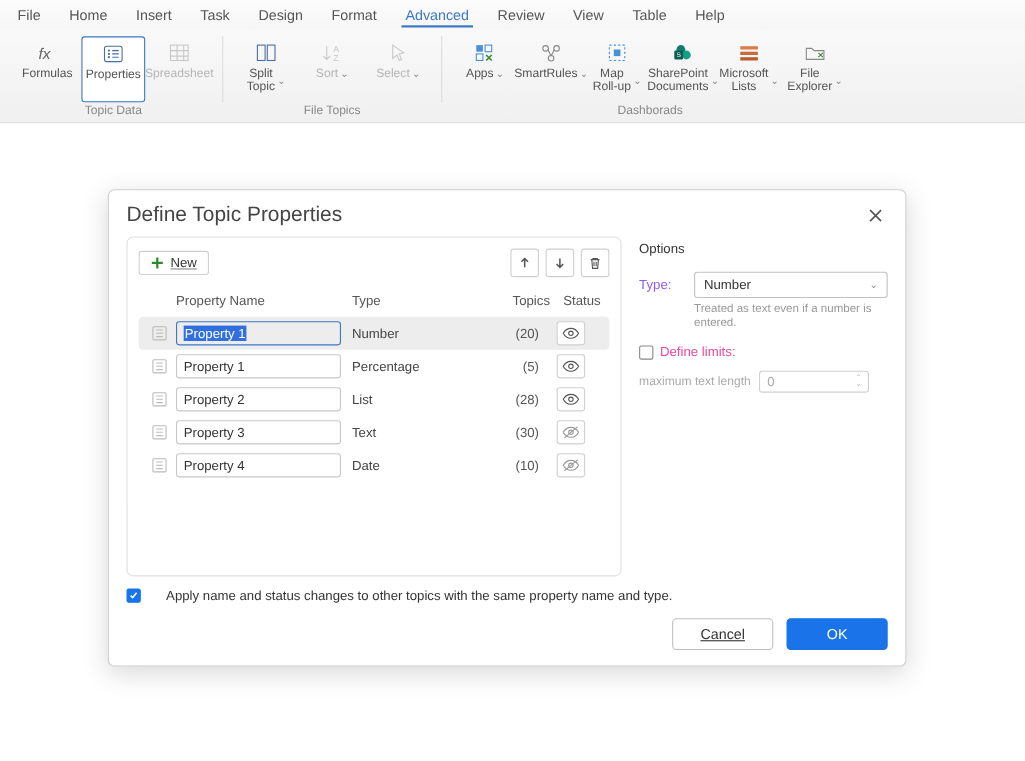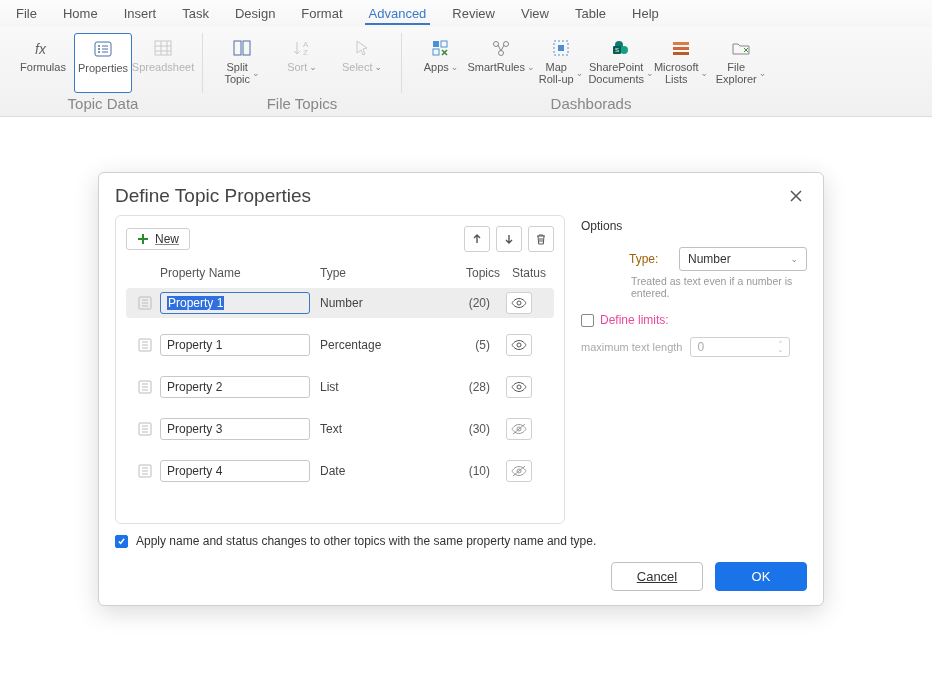--- a/index.html
+++ b/index.html
@@ -14,21 +14,21 @@
   .ribbon { background: linear-gradient(#f9f9f9,#f0f0f0); border-bottom: 1px solid #dcdcdc; padding: 6px 8px 4px 8px; }
   .ribbon-groups { display: flex; align-items: flex-start; }
   .rb-group { display: flex; flex-direction: column; align-items: center; padding: 0 6px; }
   .rb-items { display: flex; gap: 2px; }
   .rb-item { display: flex; flex-direction: column; align-items: center; justify-content: flex-start; width: 58px; height: 60px; padding: 4px 2px; border-radius: 3px; font-size: 11px; color: #555; cursor: pointer; text-align:center; }
   .rb-item.selected { border: 1px solid #3a78c8; background: #fff; }
   .rb-item.disabled { color: #b5b5b5; }
   .rb-icon { width: 24px; height: 22px; display:flex; align-items:center; justify-content:center; margin-bottom: 2px; }
   .rb-label { line-height: 12px; display:flex; align-items:center; gap:2px; }
   .chev { font-size: 9px; color:#888; }
-  .rb-group-label { font-size: 15px; color: #888; margin-top: 2px; }
+  .rb-group-label { font-size: 11px; color: #888; margin-top: 2px; }
   .sep { width:1px; background:#ddd; height:60px; margin:0 4px; align-self:flex-start; }
 
   
   .dialog { position: absolute; left: 98px; top: 172px; width: 726px; height: 434px; background: #fff; border: 1px solid #d0d0d0; border-radius: 6px; box-shadow: 0 6px 24px rgba(0,0,0,0.15); display:flex; flex-direction:column; }
   .dialog-head { display:flex; justify-content:space-between; align-items:center; padding: 12px 16px 8px 16px; }
   .dialog-title { font-size: 19px; color:#444; }
   .close-btn { font-size:18px; color:#555; cursor:pointer; width:22px; height:22px; display:flex; align-items:center; justify-content:center; }
   .dialog-body { display:flex; gap:16px; padding: 0 16px; flex:1; }
 
   .left-panel { flex: 1; border:1px solid #e0e0e0; border-radius:6px; padding: 10px 10px; display:flex; flex-direction:column; }
@@ -37,46 +37,46 @@
   .tool-btns { display:flex; gap:6px; }
   .icon-btn { width:26px; height:26px; border:1px solid #d0d0d0; border-radius:3px; display:flex; align-items:center; justify-content:center; background:#fff; cursor:pointer; font-size:14px; color:#555; }
 
   .grid-head { display:flex; padding: 8px 4px; font-size:12px; color:#555; }
   .col-handle { width:30px; }
   .col-name { width:160px; }
   .col-type { width:120px; }
   .col-topics { width:60px; text-align:right; }
   .col-status { width:50px; text-align:center; padding-left:8px; }
 
-  .rows { display:flex; flex-direction:column; gap:12px; }
+  .rows { display:flex; flex-direction:column; gap:0; }
   .row { display:flex; align-items:center; padding:4px 4px; border-radius:4px; }
   .row.selected { background:#ededed; }
   .row .handle { width:30px; display:flex; justify-content:center; color:#888; }
   .name-input { width:150px; border:1px solid #c8c8c8; border-radius:3px; padding:3px 6px; font-size:12px; color:#333; }
   .row.selected .name-input { border:1px solid #3a78c8; }
   .name-input .sel-hl { background:#2f6fde; color:#fff; padding:0 1px; }
   .row .type { width:120px; font-size:12px; color:#444; padding-left:10px; }
   .row .topics { width:60px; text-align:right; font-size:12px; color:#555; }
   .row .status { width:50px; display:flex; justify-content:center; padding-left:8px; }
   .eye-btn { width:26px; height:22px; border:1px solid #d0d0d0; border-radius:3px; display:flex; align-items:center; justify-content:center; background:#fff; cursor:pointer; }
 
   .right-panel { width:240px; padding-top:4px; }
   .opt-head { font-size:12px; color:#333; margin-bottom:14px; }
   .field-row { display:flex; align-items:center; gap:10px; font-size:12px; margin-bottom:4px; }
-  .field-label { width:40px; color:#a16207;margin-left:48px; }
+  .field-label { width:40px; color:#8b5cf6; }
   .select-box { flex:1; border:1px solid #c0c0c0; border-radius:3px; padding:4px 8px; display:flex; justify-content:space-between; align-items:center; font-size:12px; color:#333; background:#fff; cursor:pointer; }
   .hint { font-size:10.5px; color:#999; margin:4px 0 14px 50px; }
   .chk-row { display:flex; align-items:flex-end; gap:6px; font-size:12px; color:#ec4899; margin-bottom:10px; }
   .chk-box { width:13px; height:13px; border:1px solid #888; border-radius:2px; background:#fff; }
   .chk-box.checked { background:#1a73e8; border-color:#1a73e8; display:flex; align-items:center; justify-content:center; }
   .max-row { display:flex; align-items:center; gap:8px; font-size:11px; color:#aaa; }
   .spin { width:100px; border:1px solid #d0d0d0; border-radius:3px; padding:2px 6px; display:flex; justify-content:space-between; align-items:center; color:#aaa; font-size:12px; }
 
   .dialog-foot { padding: 10px 16px 14px 16px; display:flex; flex-direction:column; gap:14px; }
-  .apply-row { display:flex; align-items:center; gap:8px; font-size:12px; color:#333; }
+  .apply-row { display:flex; align-items:center; gap:23px; font-size:12px; color:#333; }
   .btn-row { display:flex; justify-content:flex-end; gap:12px; }
   .btn { min-width:92px; padding:6px 18px; border-radius:4px; font-size:13px; text-align:center; cursor:pointer; }
   .btn-cancel { border:1px solid #c0c0c0; background:#fff; color:#333;text-decoration:underline; }
   .btn-ok { border:1px solid #1a73e8; background:#1a73e8; color:#fff; }
 </style>
 </head>
 <body>
 
 <div class="menubar" id="menubar">
     <div class="tab">File</div>

